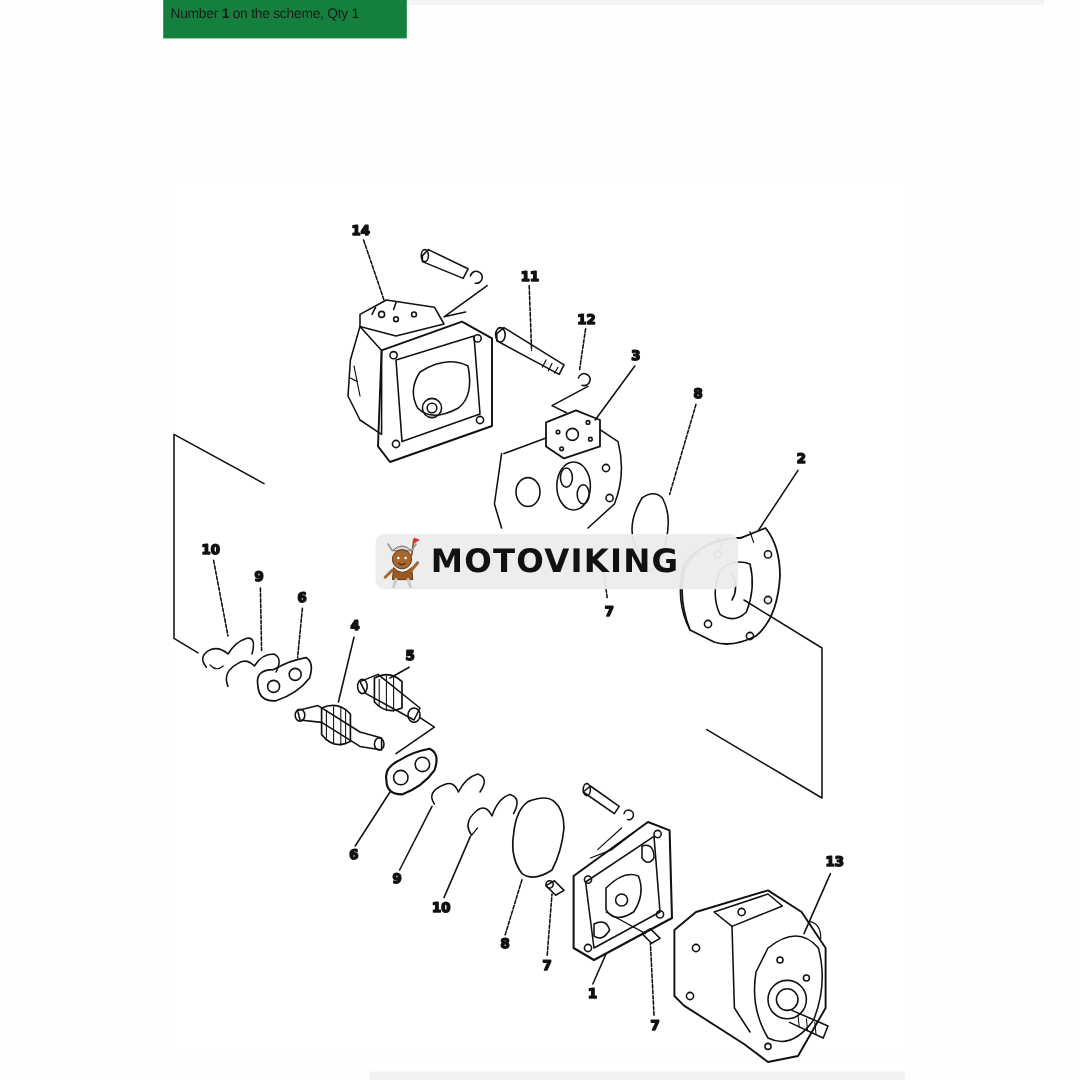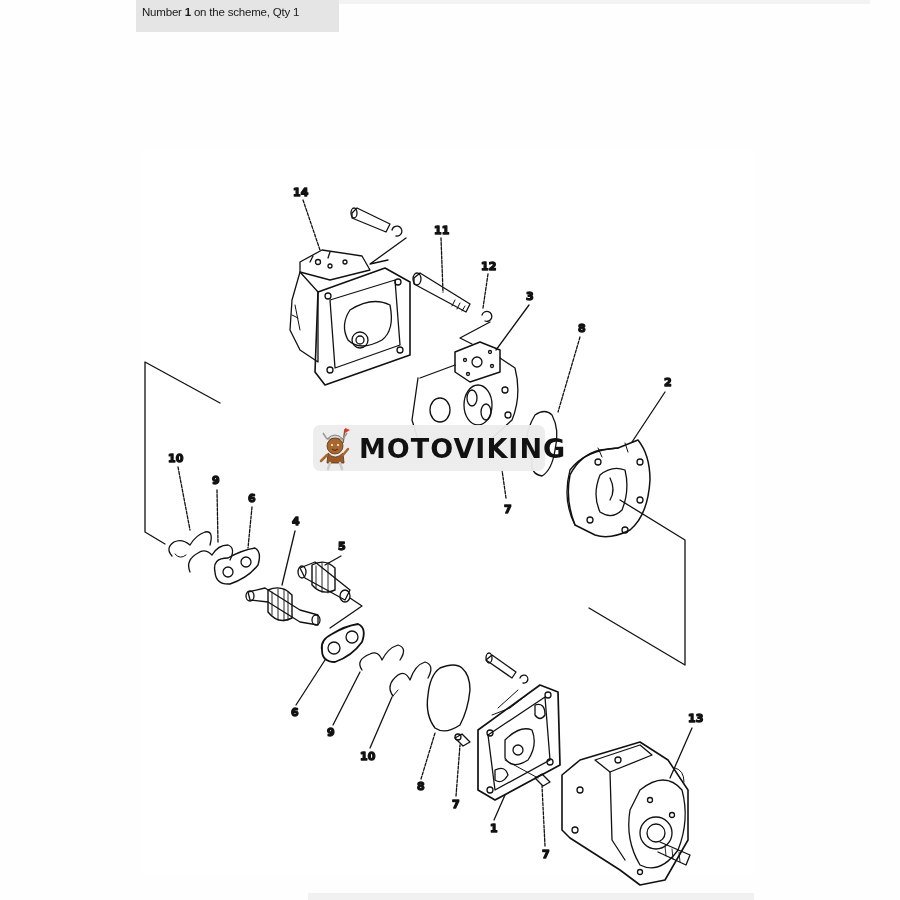--- a/index.html
+++ b/index.html
@@ -1,25 +1,25 @@
 <!DOCTYPE html>
 <html><head>
 <meta charset="utf-8">
 <style>
   html, body { margin:0; padding:0; }
   body { width:900px; height:900px; background:#fefefe; position:relative; overflow:hidden; font-family:"Liberation Sans", sans-serif; }
   .top-strip { position:absolute; left:338px; top:0; width:532px; height:4px; background:#f3f3f3; }
-  .caption-box { position:absolute; left:136px; top:0; width:203px; height:32px; background:#e5e5e5; }
+  .caption-box { position:absolute; left:136px; top:0; width:203px; height:32px; background:#15803d; }
   .caption { position:absolute; left:6px; top:6px; font-size:11.5px; color:#1a1a1a; letter-spacing:-0.2px; white-space:nowrap; }
   .caption b { font-weight:bold; }
   .diagram-frame { position:absolute; left:142px; top:150px; width:612px; height:725px; background:#ffffff; }
   .bottom-strip { position:absolute; left:308px; top:893px; width:446px; height:7px; background:#f1f1f1; }
   svg.scheme { position:absolute; left:0; top:0; width:900px; height:900px; }
   .lbl { font-family:"DejaVu Sans", sans-serif; font-weight:bold; font-size:11px; fill:#111; }
-  .watermark { position:absolute; left:313px; top:425px; width:232px; height:46px; background:rgba(236,236,236,0.95); border-radius:7px; display:flex; align-items:center; }
+  .watermark { position:absolute; left:313px; top:445px; width:302px; height:46px; background:rgba(236,236,236,0.95); border-radius:7px; display:flex; align-items:center; }
   .wm-logo { width:40px; height:46px; position:relative; margin-left:4px; }
   .wm-text { font-family:"DejaVu Sans", sans-serif; font-weight:bold; font-size:27px; color:#111; letter-spacing:1px; margin-left:2px; }
 </style>
 </head>
 <body>
 
 <div class="top-strip"></div>
 
 <div class="caption-box">
   <div class="caption"><span>Number </span><b>1</b><span> on the scheme, Qty 1</span></div>

